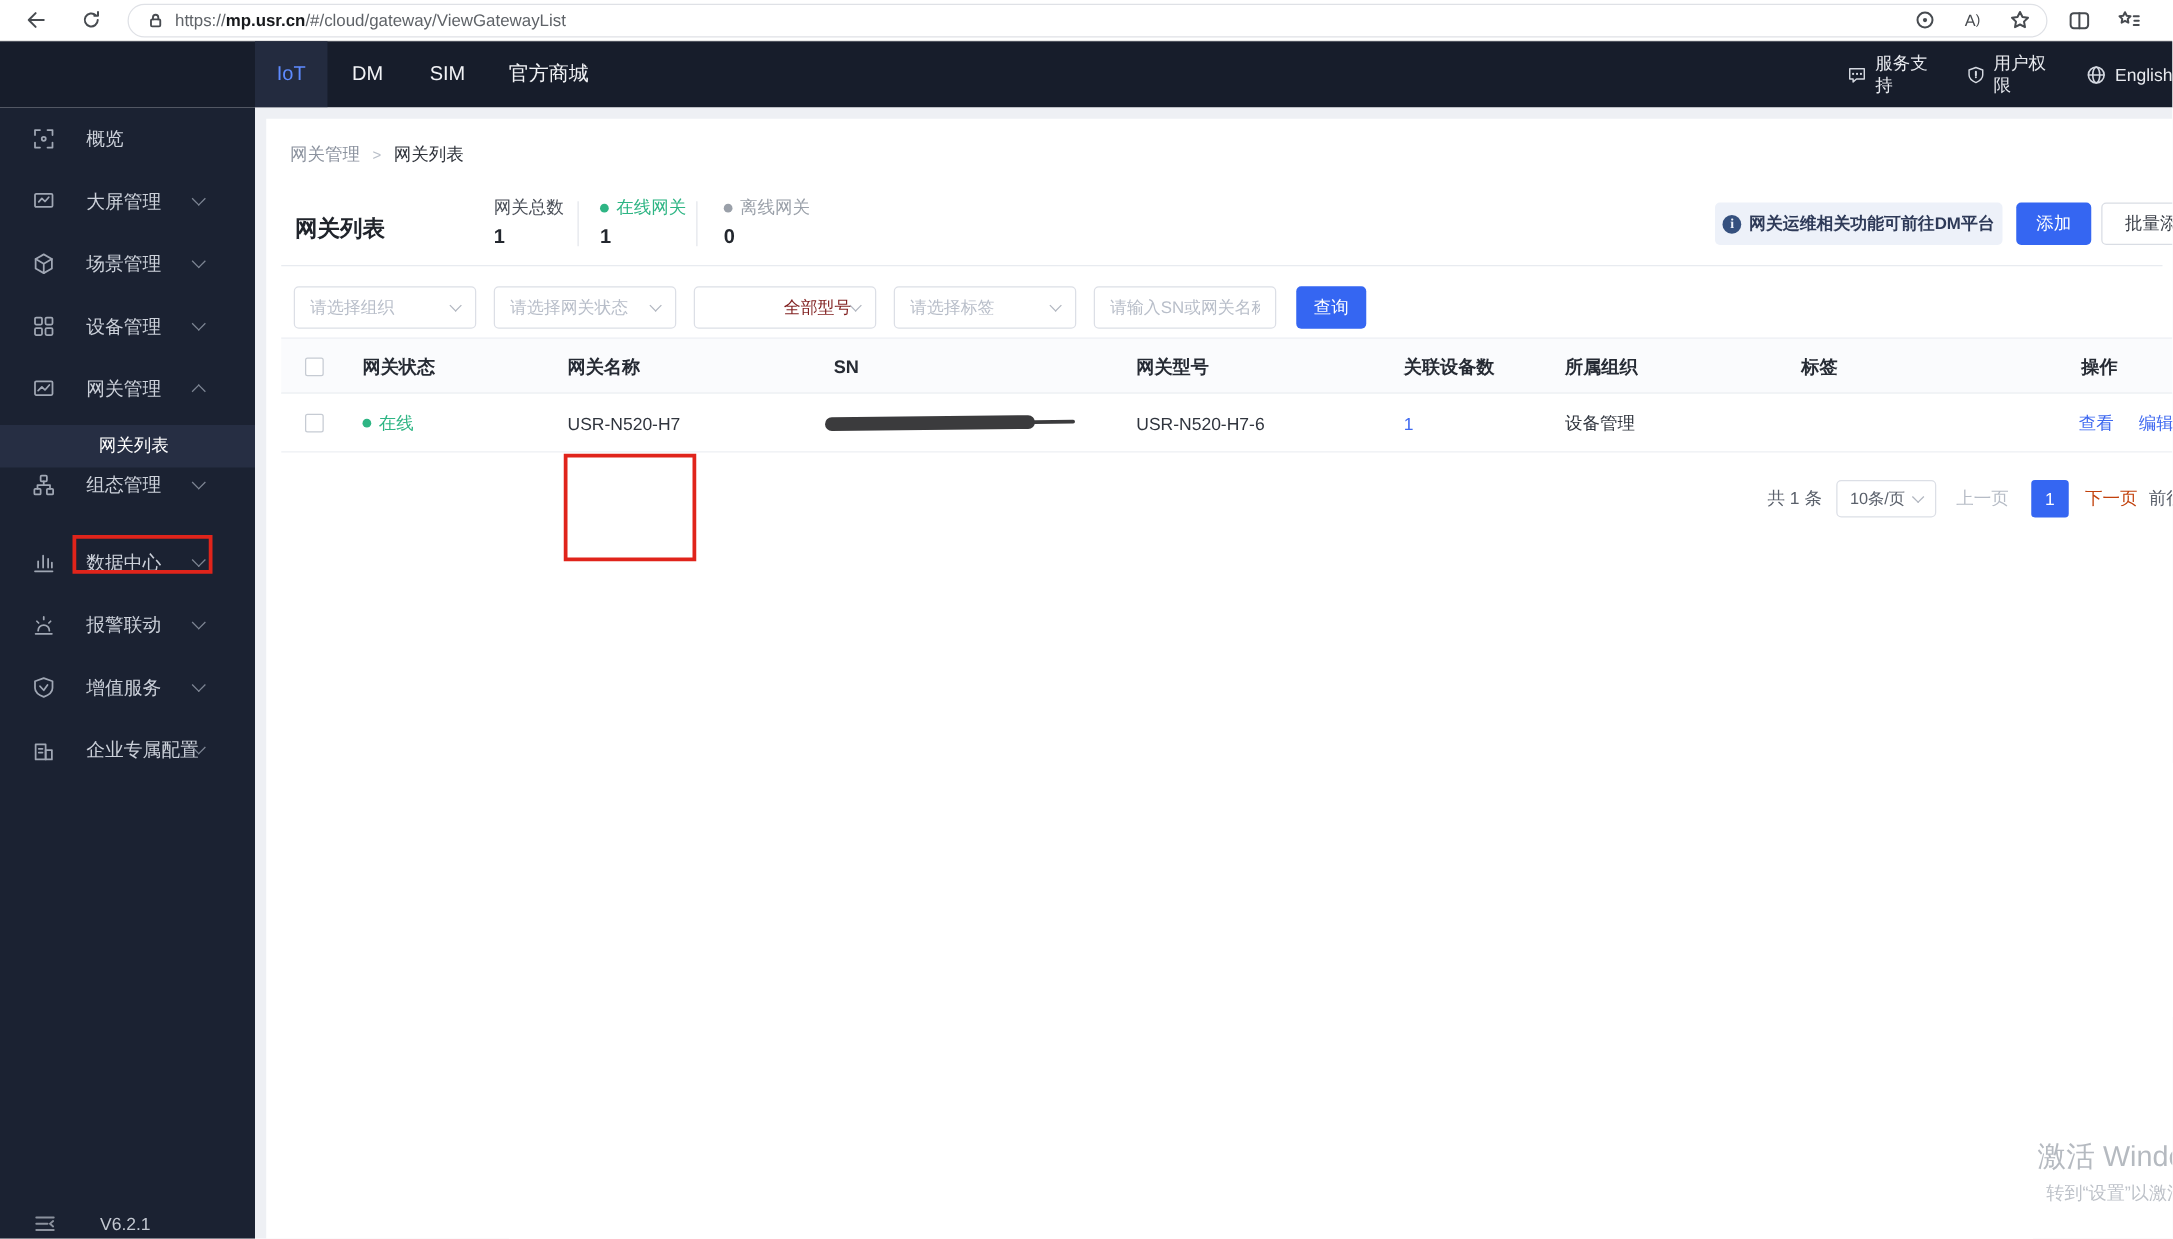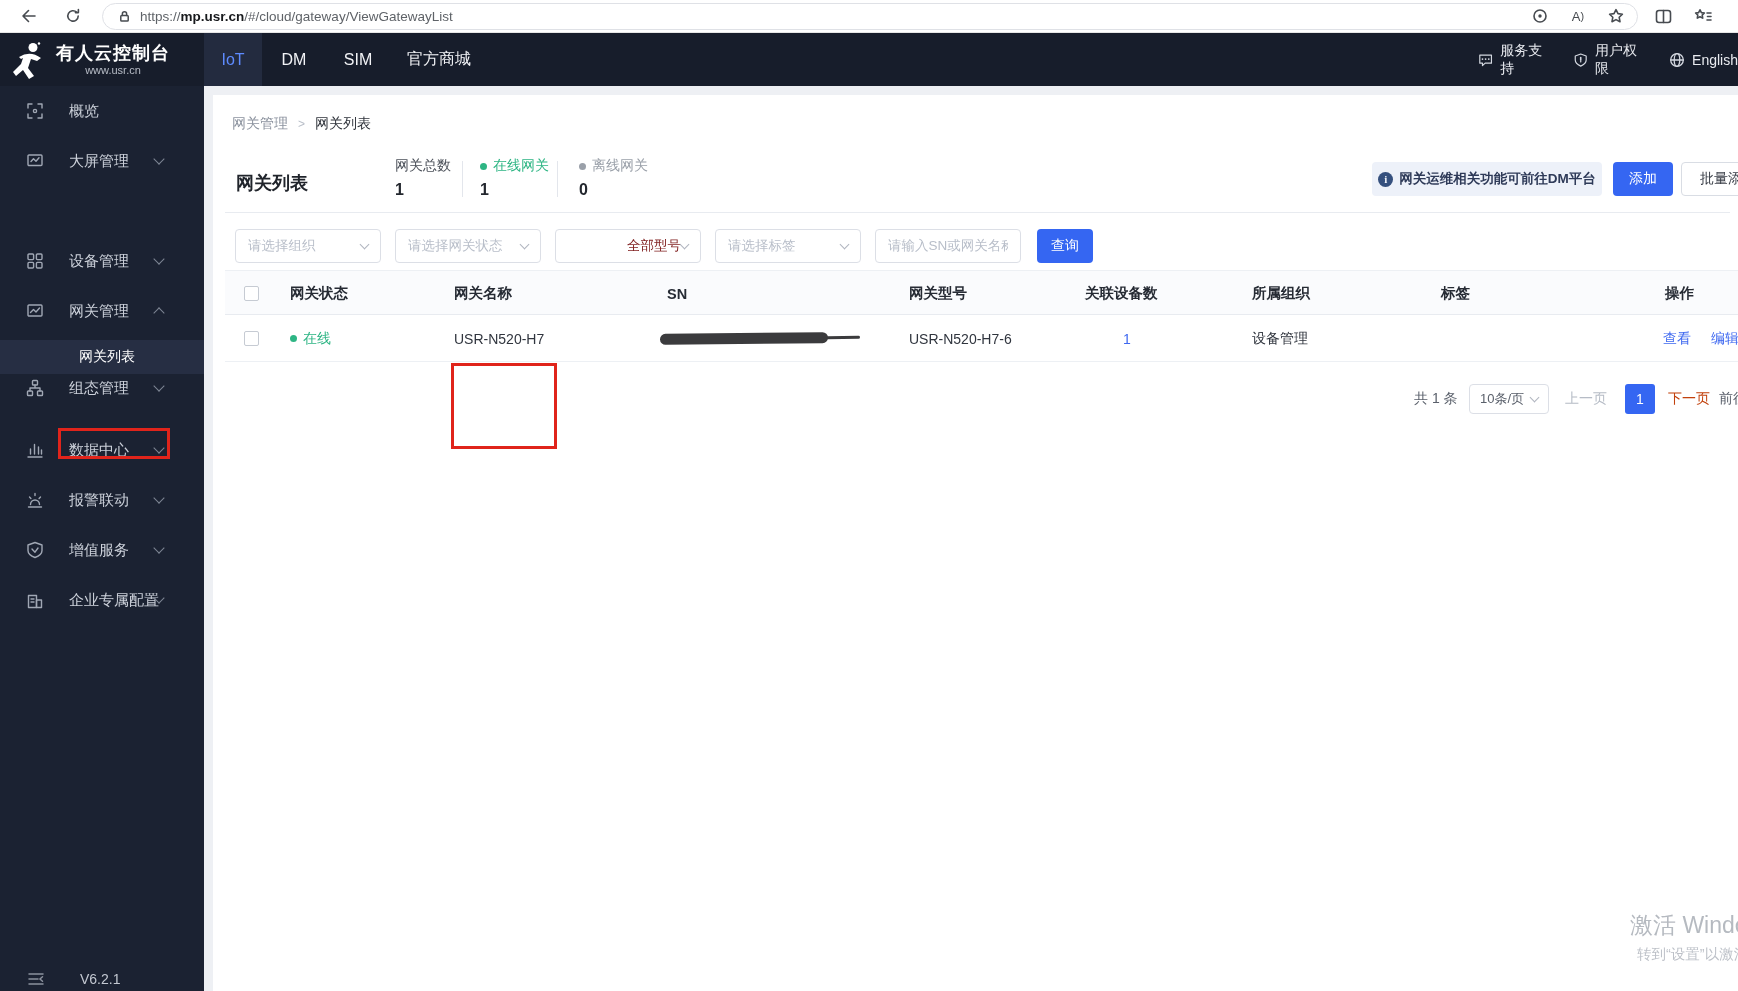--- a/index.html
+++ b/index.html
@@ -163,31 +163,20 @@
     <span class="bicon">
       <svg width="18" height="16" viewBox="0 0 18 16">
           <path d="M6 1.8l1.4 2.8 3 .4-2.2 2.1.5 3-2.7-1.4-2.7 1.4.5-3L1.6 5l3-.4z"></path>
           <path d="M13 5h4M13.5 8.5h3.5M13 12h4"></path>
         </svg>
     </span>
   </div>
 </div>
 
 <div class="app-header">
-  <div class="logo-area">
-    <svg class="logo-mark" viewBox="0 0 36 38">
-      <circle cx="21" cy="6.5" r="4.5" fill="#fff"></circle>
-      <circle cx="27" cy="2.5" r="1.2" fill="#fff"></circle>
-      <path d="M7 16 q11 -7 22 1 l-4 3 -6 -2 -3 9 6 8 -5 3 -6 -9 -7 6 -3 -4 8 -8 2 -6 -2 1z" fill="#fff"></path>
-    </svg>
-    <div class="logo-txt">
-      <div class="logo-title">有人云控制台</div>
-      <div class="logo-sub">www.usr.cn</div>
-    </div>
-  </div>
   <div class="nav-tab tab-iot active">IoT</div>
   <div class="nav-tab tab-dm">DM</div>
   <div class="nav-tab tab-sim">SIM</div>
   <div class="nav-tab tab-mall">官方商城</div>
   <div class="header-right">
     <div class="hr-item">
       <svg width="17" height="16" viewBox="0 0 17 16">
           <path d="M2 2.5h13v9H8l-3 2.8v-2.8H2z"></path>
           <path d="M5 7h.01M8.5 7h.01M12 7h.01" stroke-width="2"></path>
         </svg>
@@ -223,20 +212,28 @@
 
   <div class="side-item" style="top:50px">
     <span class="si"><svg viewBox="0 0 18 18">
           <rect x="2" y="3" width="14" height="10.5" rx="1"></rect>
           <path d="M5 9.5l2.5-2.8L10 9.2l3-3.4"></path>
         </svg></span>
     <span class="side-label">大屏管理</span>
     <span class="chev down"></span>
   </div>
 
+  <div class="side-item" style="top:100px">
+    <span class="si"><svg viewBox="0 0 18 18">
+          <path d="M9 1.5l6.5 3.7v7.6L9 16.5l-6.5-3.7V5.2z"></path>
+          <path d="M9 9v7.5M9 9L2.5 5.2M9 9l6.5-3.8"></path>
+        </svg></span>
+    <span class="side-label">场景管理</span>
+    <span class="chev down"></span>
+  </div>
 
   <div class="side-item" style="top:150px">
     <span class="si"><svg viewBox="0 0 18 18">
           <rect x="2" y="2" width="5.6" height="5.6" rx="1"></rect>
           <rect x="10.4" y="2" width="5.6" height="5.6" rx="1"></rect>
           <rect x="2" y="10.4" width="5.6" height="5.6" rx="1"></rect>
           <rect x="10.4" y="10.4" width="5.6" height="5.6" rx="1"></rect>
         </svg></span>
     <span class="side-label">设备管理</span>
     <span class="chev down"></span>
@@ -378,21 +375,21 @@
   <div class="btn btn-query">查询</div>
 
   <div class="tbl-header">
     <div class="hcell" style="left:19px">
         <span class="checkbox"></span>
       </div>
     <div class="hcell" style="left:65px">网关状态</div>
     <div class="hcell" style="left:229px">网关名称</div>
     <div class="hcell" style="left:442px">SN</div>
     <div class="hcell" style="left:684px">网关型号</div>
-    <div class="hcell" style="left:860px">关联设备数</div>
+    <div class="hcell" style="left:898px">关联设备数</div>
     <div class="hcell" style="left:1027px">所属组织</div>
     <div class="hcell" style="left:1216px">标签</div>
     <div class="hcell" style="left:1440px">操作</div>
   </div>
 
   <div class="tbl-row">
     <div class="rcell" style="left:19px">
         <span class="checkbox"></span>
       </div>
     <div class="rcell status-online" style="left:65px">

